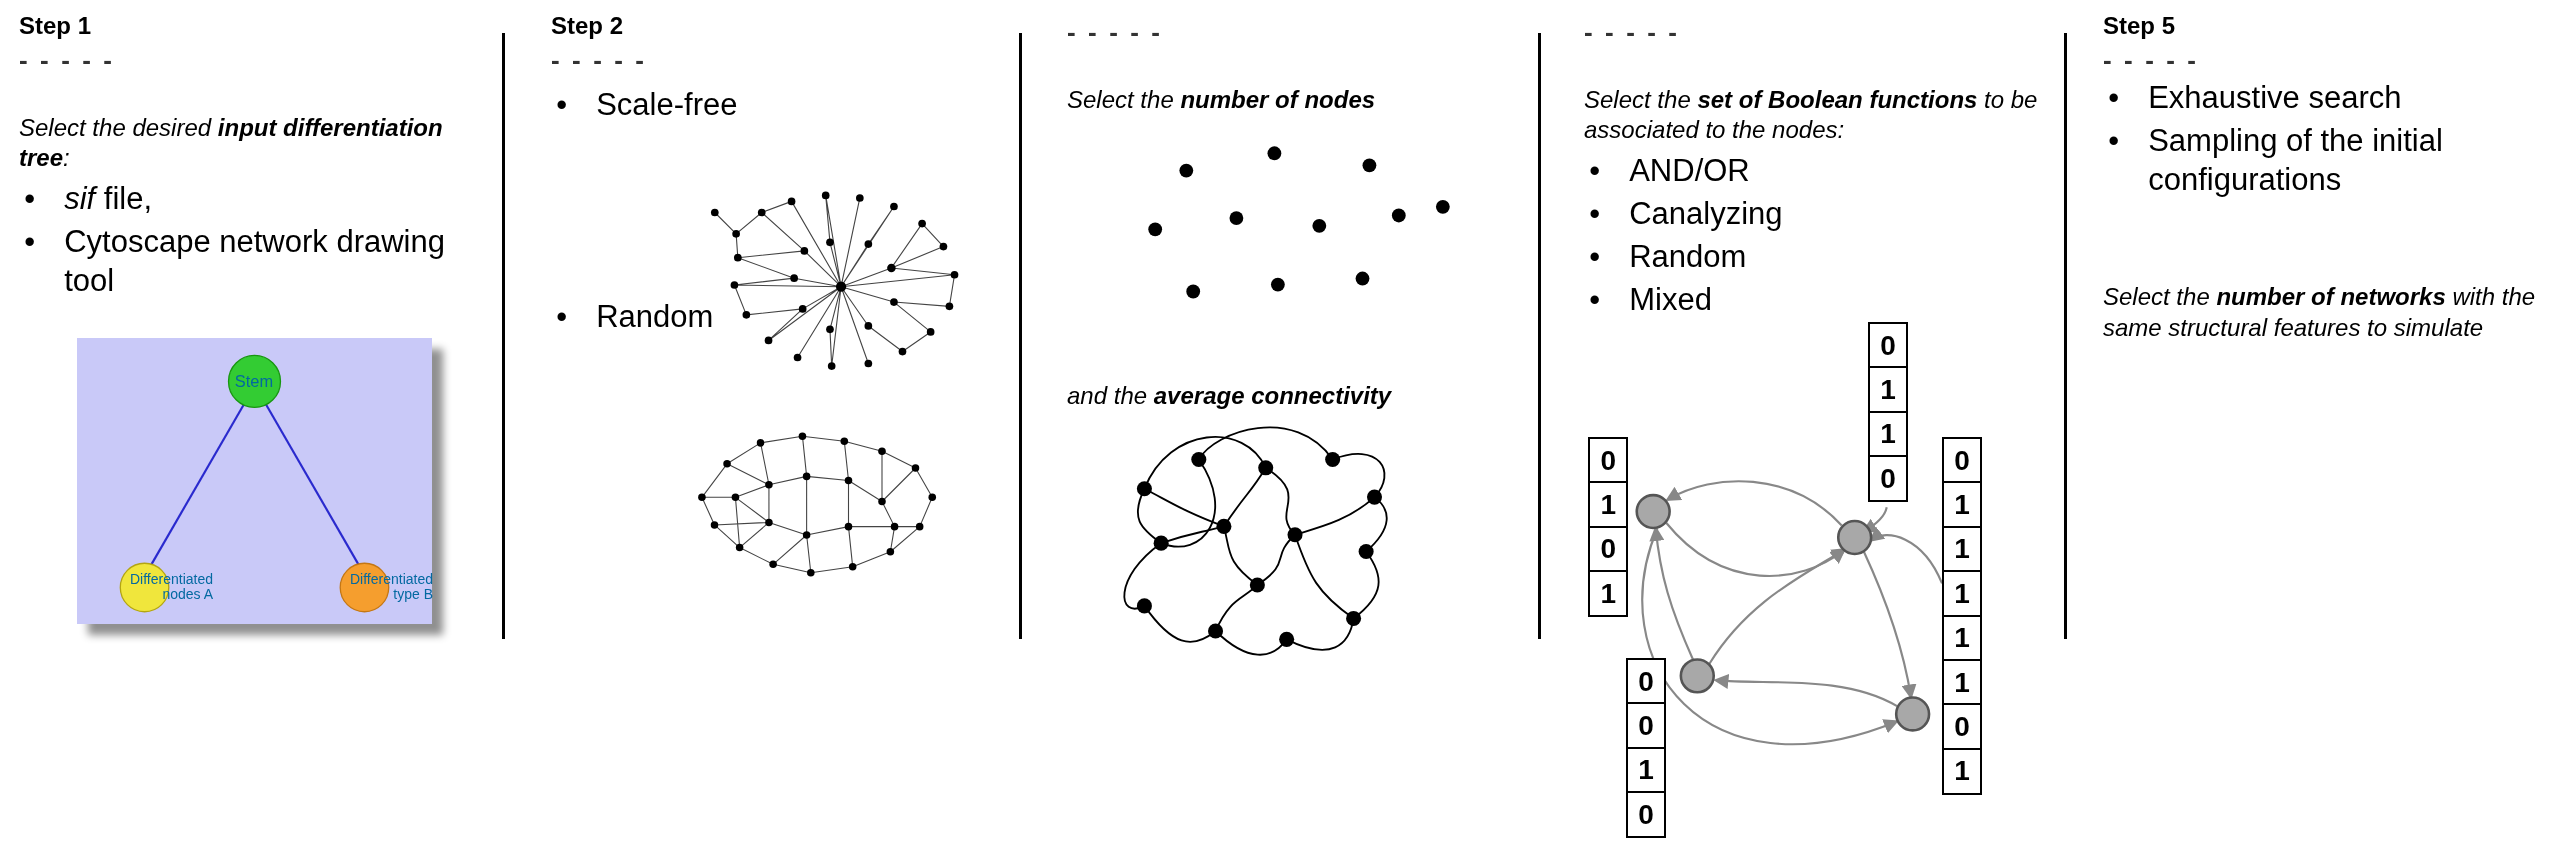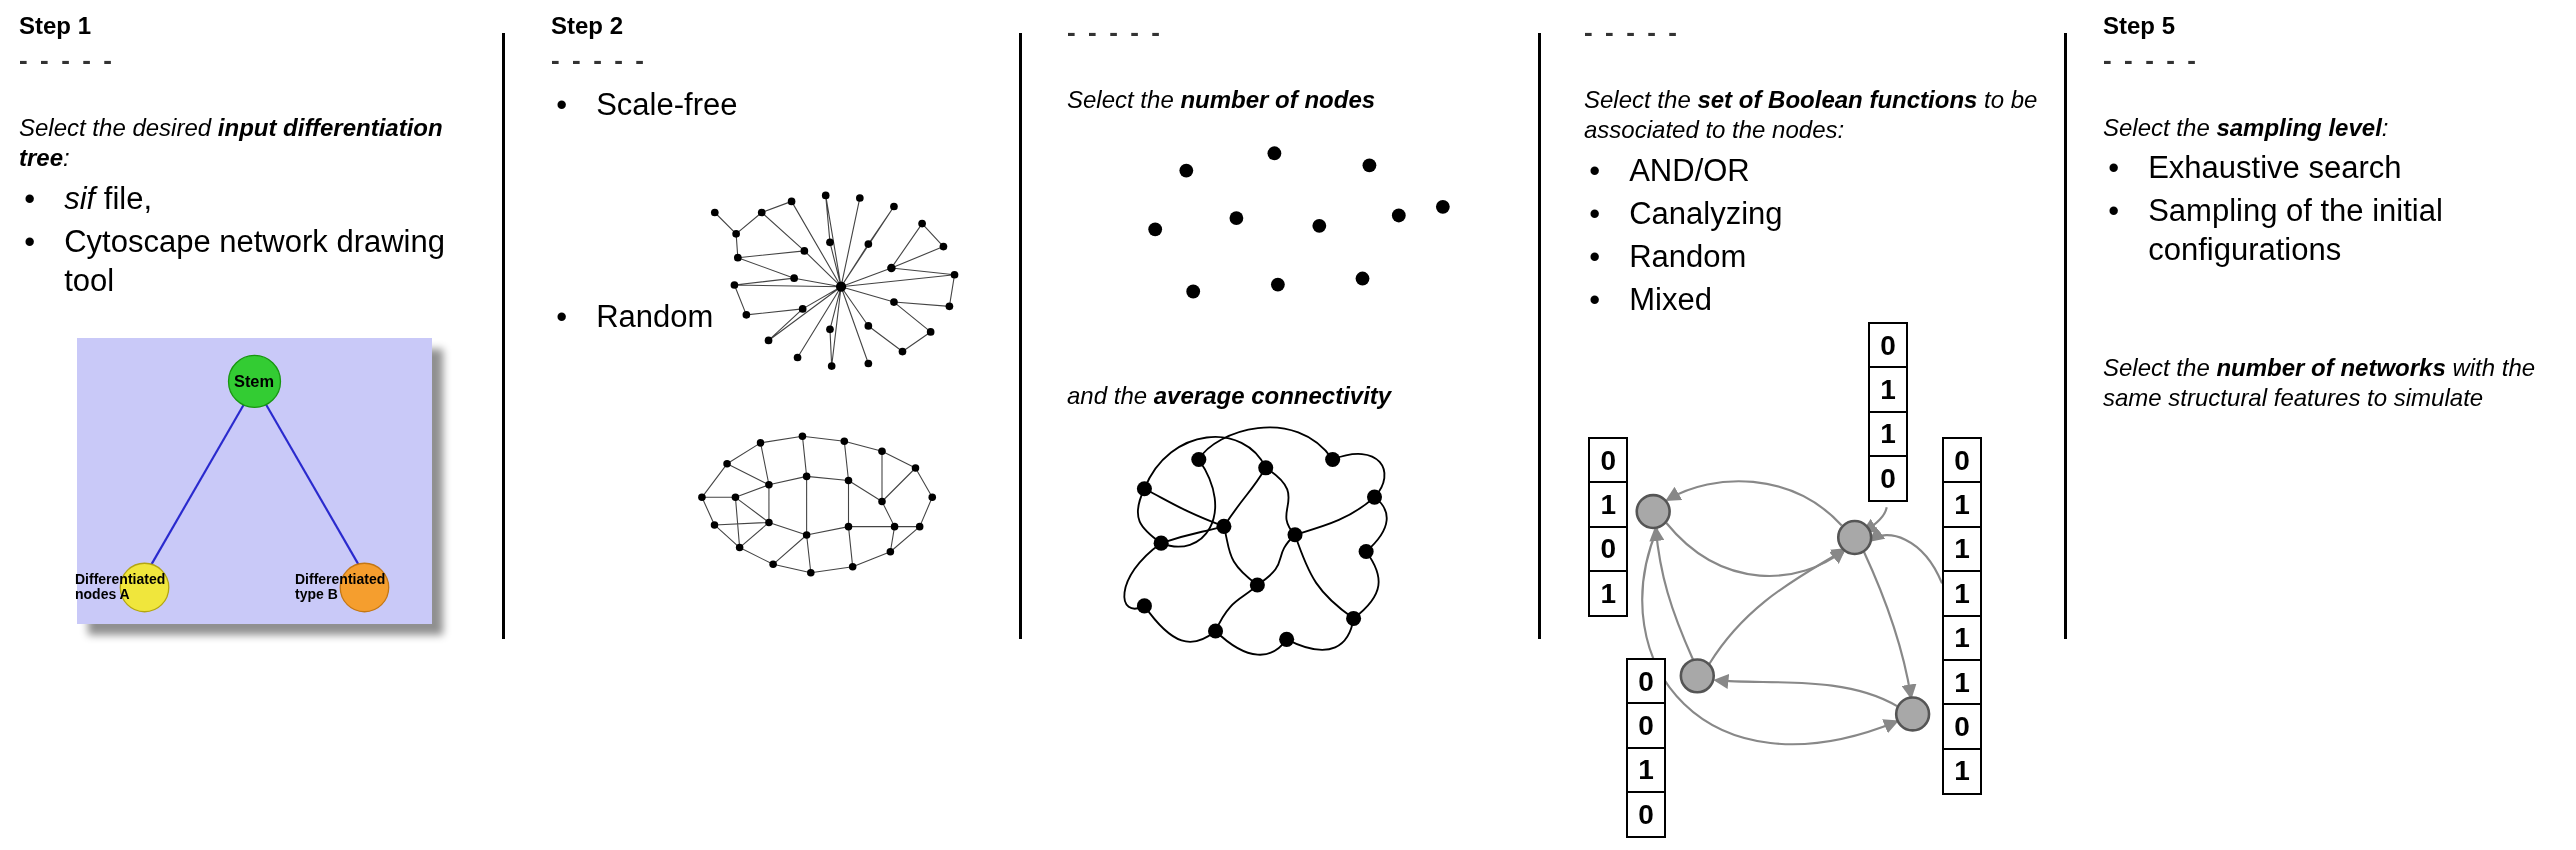--- a/index.html
+++ b/index.html
@@ -18,21 +18,21 @@
   .bullet .dot{width:40px;flex:none;padding-left:5.2px;}
   .btext{flex:1;}
   .divider{position:absolute;top:33px;width:2.6px;height:606px;background:#000;}
 
   
   .tree-box{
     position:relative;width:355px;height:286px;margin:38px 0 0 58px;
     background:#c9c9f8;box-shadow:11.2px 11.2px 7.8px #909090;
   }
   .tree-box svg{position:absolute;left:0;top:0;}
-  .node-label{position:absolute;font-weight:bold;text-align:left;line-height:1.08;color:#000000;}
+  .node-label{position:absolute;font-weight:normal;text-align:right;line-height:1.08;color:#0369a1;}
   .stem-label{top:35px;left:177px;transform:translateX(-50%);font-size:16.4px;}
   .leaf-label{top:234px;width:138px;font-size:14px;}
   .leaf-label.a{left:67px;transform:translateX(-50%);}
   .leaf-label.b{left:287px;transform:translateX(-50%);}
 
   
   .scalefree-graphic{position:absolute;left:151px;top:169px;}
   .random-graphic{position:absolute;left:130px;top:405px;}
 
   
@@ -325,21 +325,20 @@
       <div class="bcell">0</div>
       <div class="bcell">1</div>
     </div>
   </div>
 </div>
 <div class="divider" style="left:2064px;"></div>
 
 <div class="col" style="left:2103px;width:459px;">
   <h2 class="step-title">Step 5</h2>
   <div class="dashes">- - - - -</div>
-  <p class="para"><span>Select the </span><b>sampling level</b><span>:</span></p>
   <div class="bullets">
     <div class="bullet">
         <span class="dot">•</span>
         <span class="btext">Exhaustive search</span>
       </div>
     <div class="bullet">
         <span class="dot">•</span>
         <span class="btext">Sampling of the initial configurations</span>
       </div>
   </div>

